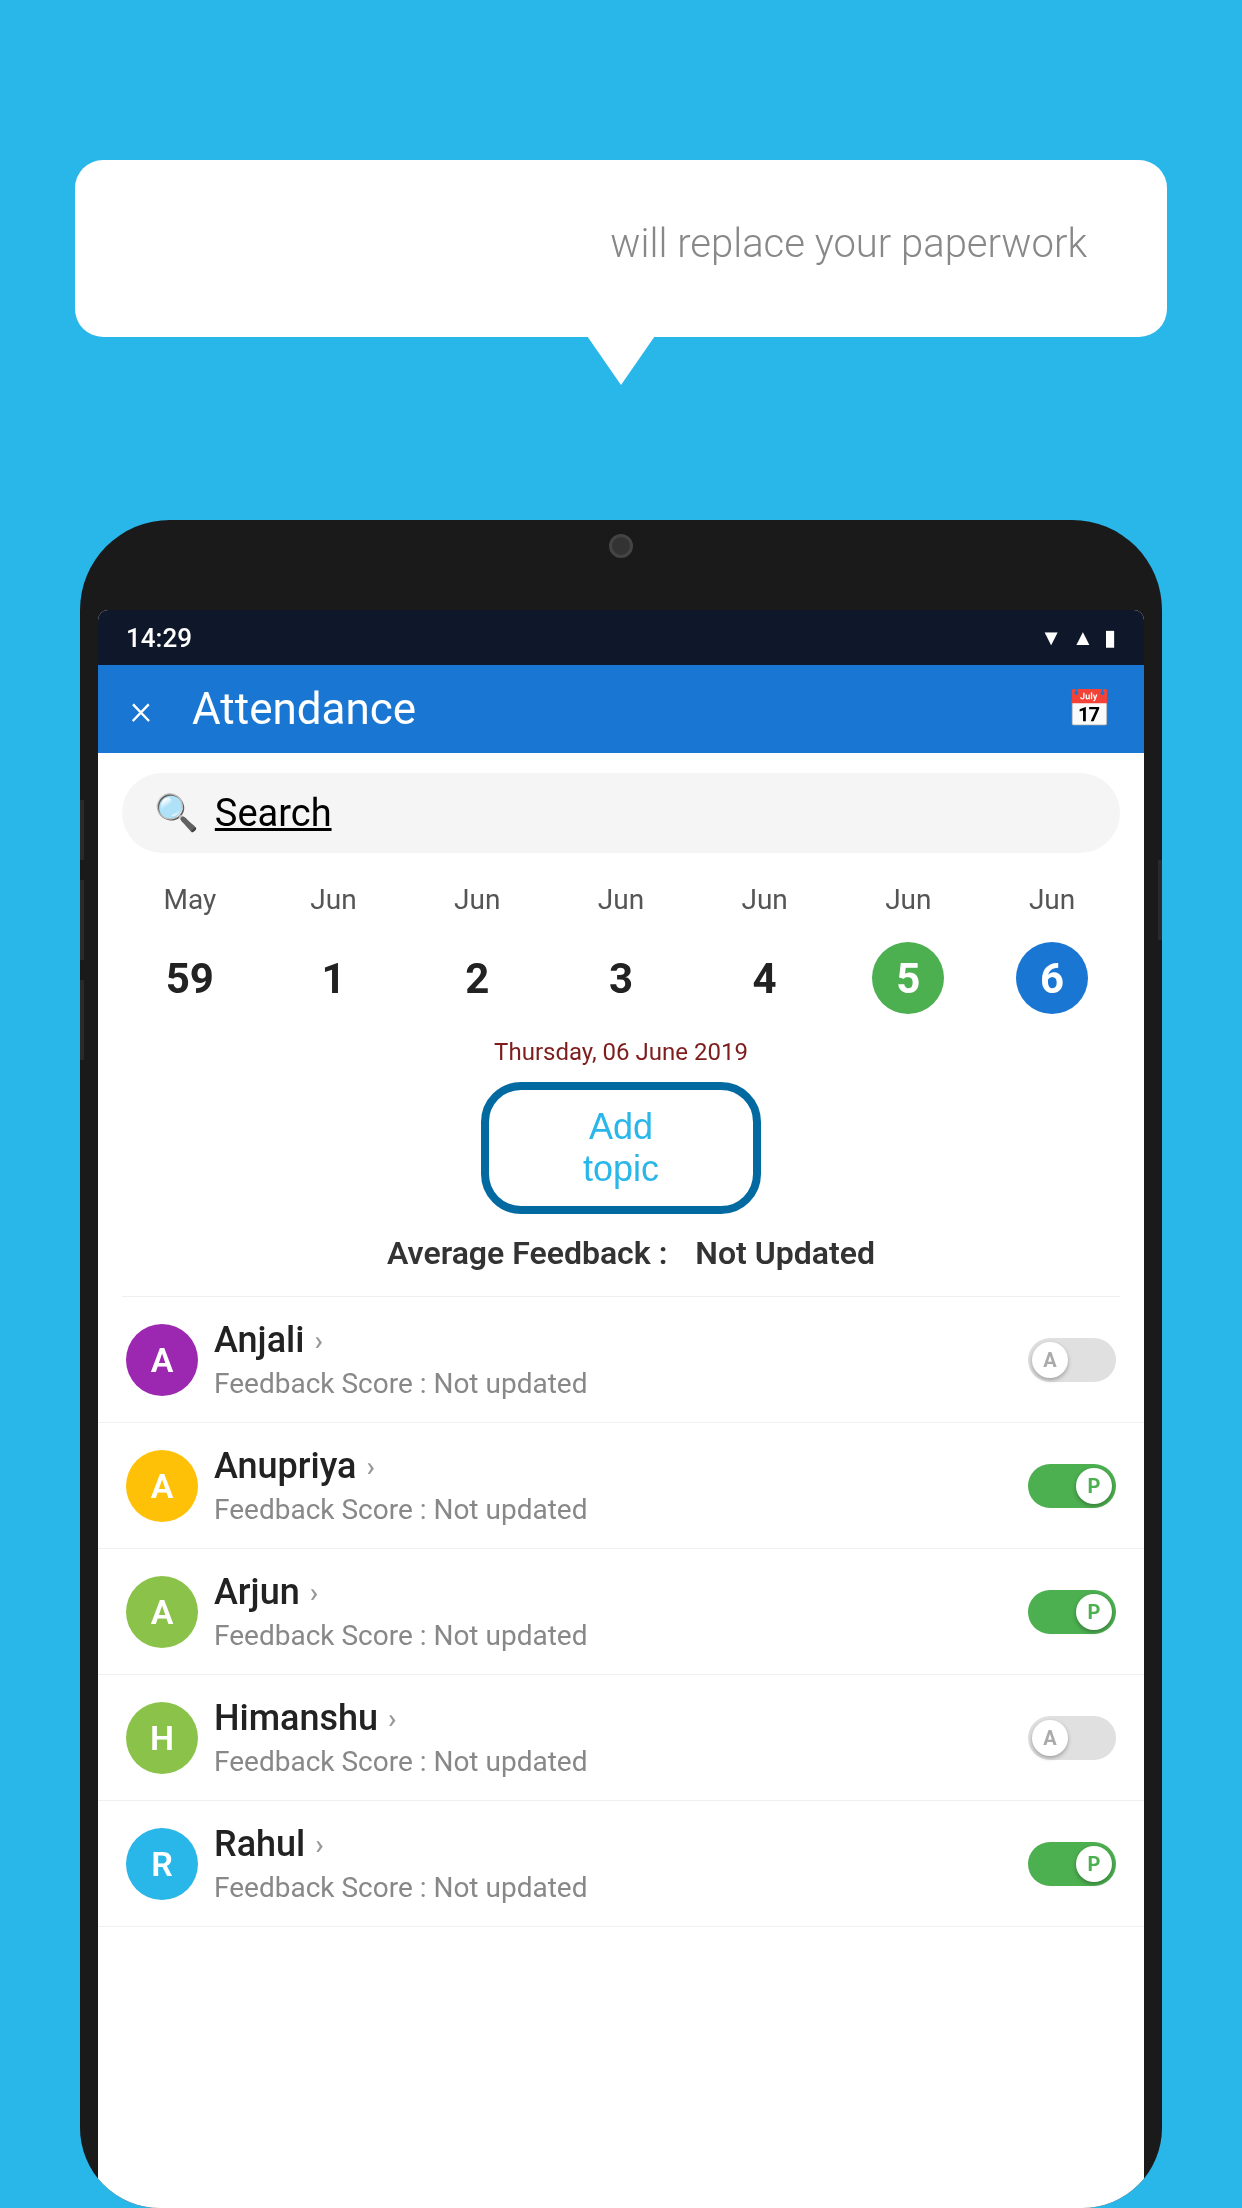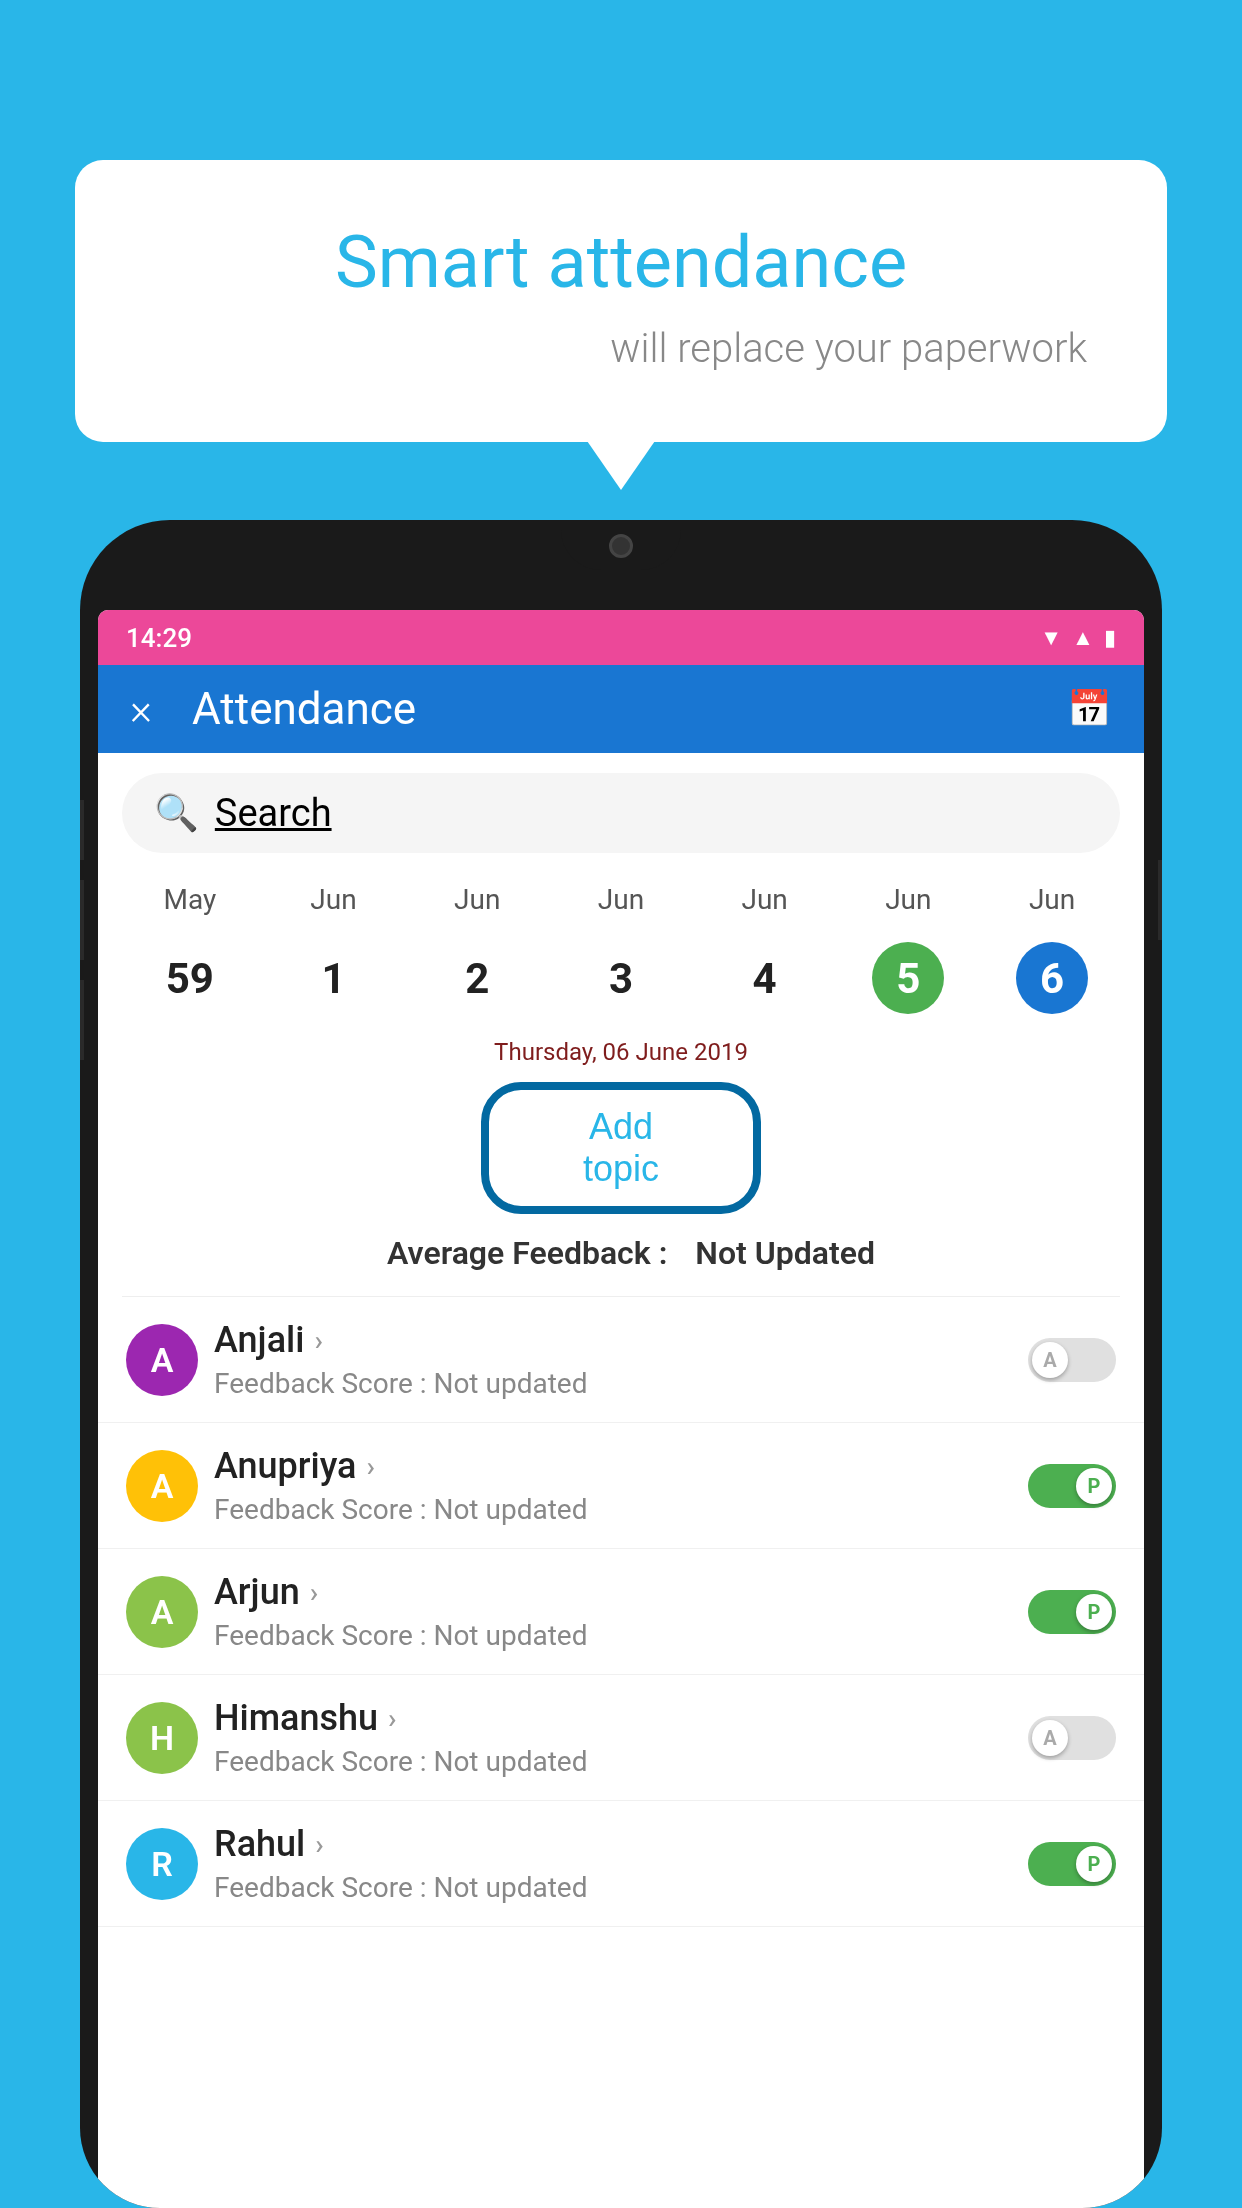--- a/index.html
+++ b/index.html
@@ -66,21 +66,21 @@
       left: 18px;
       right: 18px;
       bottom: 0;
       background: white;
       border-radius: 10px 10px 0 0;
       overflow: hidden;
     }
 
     
     .status-bar {
-      background: #ec4899;
+      background: #0f172a;
       height: 55px;
       display: flex;
       align-items: center;
       justify-content: space-between;
       padding: 0 28px;
     }
     .status-time {
       color: white;
       font-size: 26px;
       font-weight: 500;
@@ -361,21 +361,20 @@
       width: 12px;
       height: 80px;
       background: #2a2a2a;
       border-radius: 6px 0 0 6px;
     }
   </style>
 </head>
 <body>
 
 <div class="speech-bubble">
-  <div class="speech-bubble-title">Smart attendance</div>
   <div class="speech-bubble-subtitle">will replace your paperwork</div>
 </div>
 
 <div class="phone-frame">
 
   <div class="phone-side-btn-right"></div>
   <div class="phone-side-btn-left1"></div>
   <div class="phone-side-btn-left2"></div>
   <div class="phone-side-btn-left3"></div>
 

